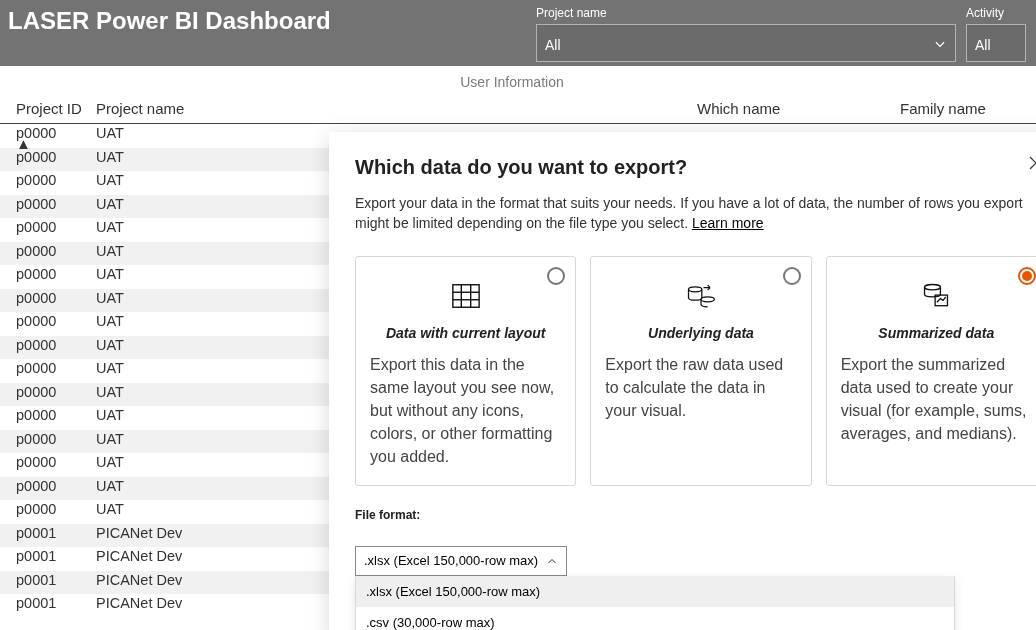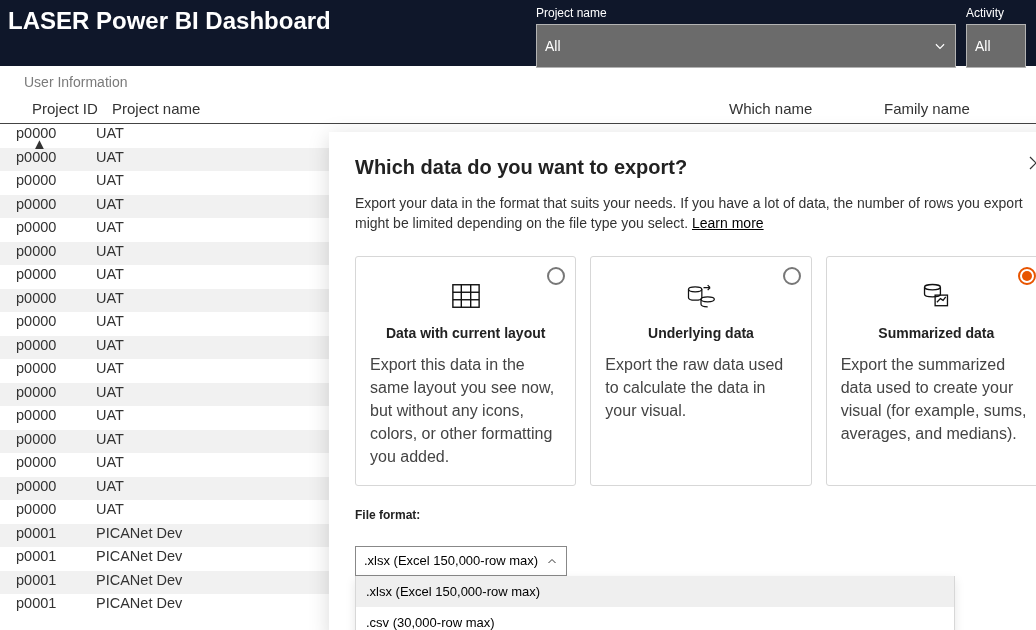--- a/index.html
+++ b/index.html
@@ -1,37 +1,37 @@
 <!DOCTYPE html>
 <html><head>
 <meta charset="utf-8">
 <style>
 * { margin:0; padding:0; box-sizing:border-box; font-family:"Segoe UI", Arial, sans-serif; }
 body { width:1036px; height:630px; overflow:hidden; background:#fff; position:relative; }
 
-.header { background:#0f172a; color:#fff; height:66px; padding:6px 10px 6px 8px; display:flex; position:relative; }
+.header { background:#737373; color:#fff; height:66px; padding:6px 10px 6px 8px; display:flex; position:relative; }
 .header-left { flex:0 0 528px; }
 .header-title { font-size:24px; font-weight:600; line-height:30px; }
 .header-sub { font-size:13.5px; font-style:italic; margin-top:2px; }
 .header-filters { flex:1; display:flex; gap:10px; padding-top:0; }
 .filter-block { flex:1; min-width:0; }
 .filter-label { font-size:12px; margin-bottom:4px; }
-.filter-select { border:1px solid #b3b3b3; background:#6b6b6b; height:44px; display:flex; align-items:center; padding:12px 8px; justify-content:space-between; cursor:pointer; }
+.filter-select { border:1px solid #b3b3b3; background:#6b6b6b; height:38px; display:flex; padding:12px 8px; justify-content:space-between; cursor:pointer; }
 .filter-select span { font-size:14px; color:#fff; }
 .chev-down { width:14px; height:14px; }
 
-.user-info { padding:8px 12px 4px 24px; color:#7a7a7a; font-size:14px; }
+.user-info { padding:8px 12px 4px 0; color:#7a7a7a; font-size:14px;text-align:center; }
 
 .grid { width:100%; }
-.grid-head { display:flex; padding:6px 32px; border-bottom:1px solid #444; }
+.grid-head { display:flex; padding:6px 16px; border-bottom:1px solid #444; }
 .col-pid { width:80px; }
 .col-pname { width:240px; }
 .col-spacer { flex:1; }
 .col-first { width:155px; }
-.col-family { width:120px; text-align:left; }
+.col-family { width:120px; text-align:left;margin-left:48px; }
 .grid-head div { font-size:15px; color:#333; }
 .sort-ind { position:absolute; margin-top:18px; margin-left:0; font-size:10px; color:#333; }
 
 .grid-body { }
 .row { display:flex; padding:1px 16px; height:23.5px; align-items:flex-start; }
 .row.alt { background:#f1f1f1; }
 .row div { font-size:14.5px; color:#333; }
 
 
 .modal { position:absolute; left:329px; top:132px; width:744px; background:#fff; box-shadow:0 4px 20px rgba(0,0,0,0.15); z-index:10; padding:24px 26px 0 26px; }
@@ -41,21 +41,21 @@
 .modal-desc { font-size:14px; color:#333; line-height:1.45; margin-bottom:22px; }
 .modal-desc a { color:#000000; text-decoration:underline; cursor:pointer; }
 
 .cards { display:flex; gap:14px; margin-bottom:22px; }
 .card { flex:1; border:1px solid #d7d7d7; border-radius:3px; padding:14px 14px 16px 14px; position:relative; cursor:pointer; }
 .card-radio { position:absolute; top:10px; right:10px; width:18px; height:18px; border:2px solid #777; border-radius:50%; }
 .card-radio.sel { border-color:#e85400; }
 .card-radio.sel::after { content:""; position:absolute; top:2px; left:2px; width:10px; height:10px; border-radius:50%; background:#e85400; }
 .card-icon { height:34px; display:flex; justify-content:center; align-items:center; margin-bottom:12px; margin-top:8px; }
 .card-icon svg { width:30px; height:28px; }
-.card-title { font-weight:600; font-size:14px; text-align:center; color:#222; margin-bottom:12px; }
+.card-title { font-weight:600; font-size:14px; text-align:center; color:#222; margin-bottom:12px;font-style:italic; }
 .card-desc { font-size:16px; color:#444; line-height:1.45; }
 
 .ff-label { font-size:12px; font-weight:700; color:#222; margin-bottom:24px; }
 .ff-select { border:1px solid #888; width:212px; height:30px; display:flex; align-items:center; padding:0 8px; justify-content:space-between; font-size:13px; cursor:pointer; }
 .ff-select .chev-up { width:12px; height:12px; }
 .ff-drop { border:1px solid #d7d7d7; border-top:none; width:600px; background:#fff; box-shadow:0 4px 10px rgba(0,0,0,0.1); }
 .ff-opt { padding:8px 10px; font-size:13px; cursor:pointer; }
 .ff-opt.sel { background:#efefef; }
 </style>
 </head>

